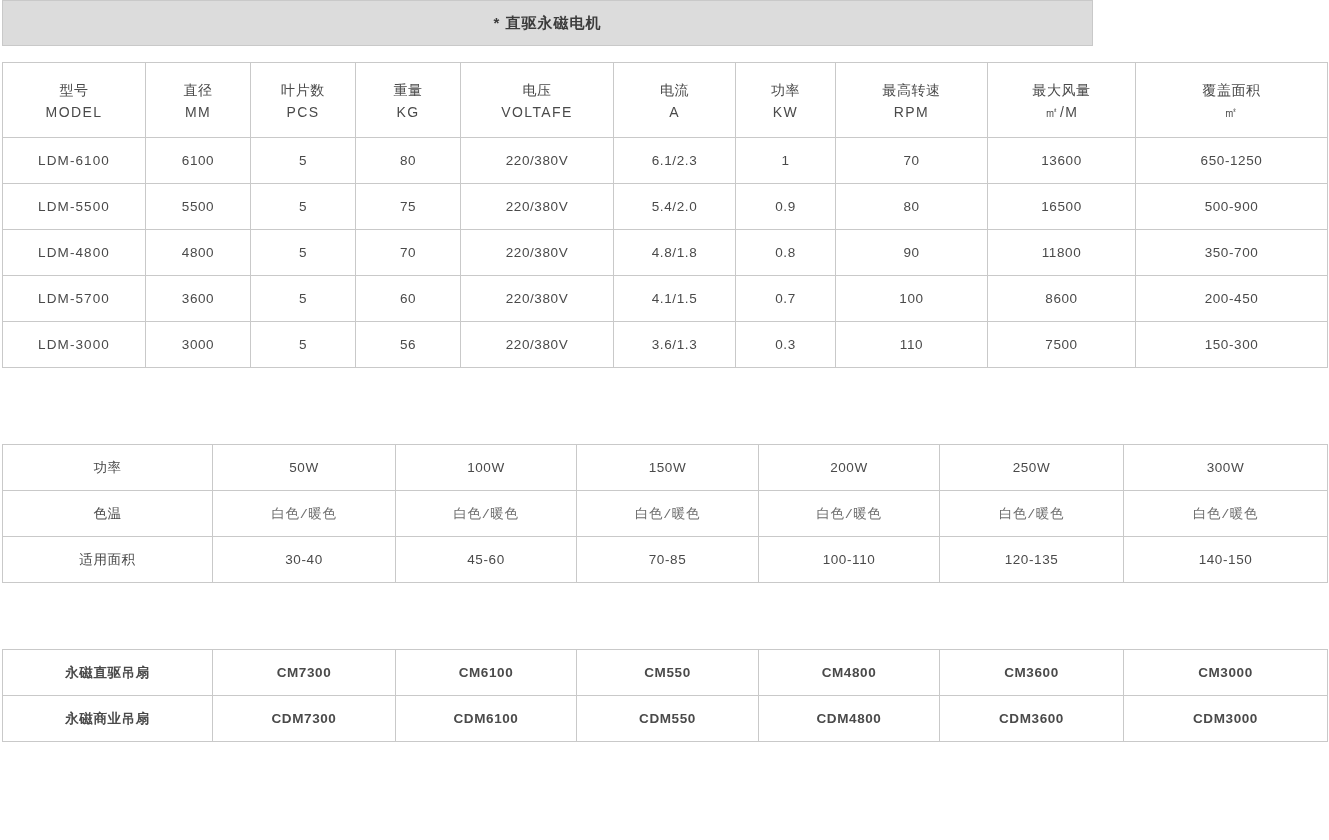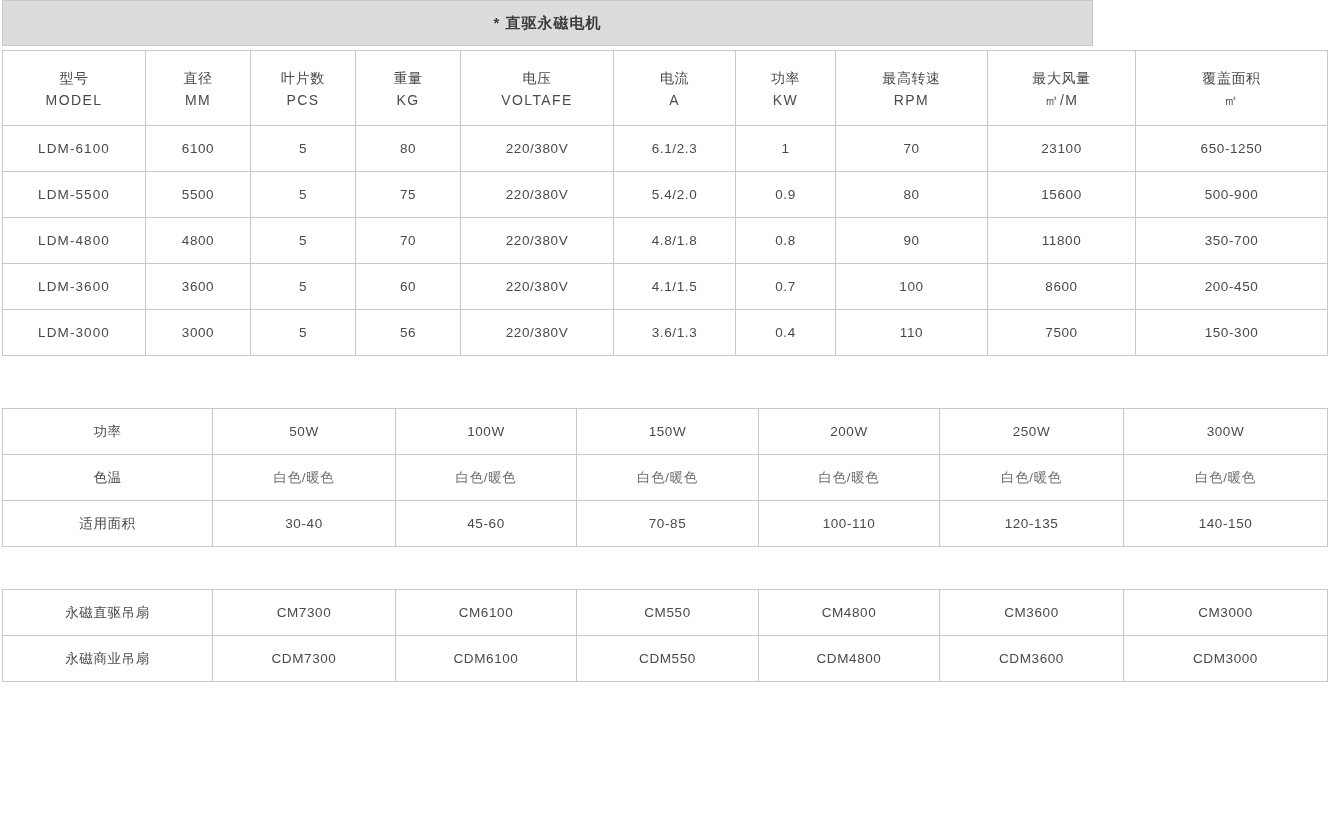--- a/index.html
+++ b/index.html
@@ -16,21 +16,21 @@
   }
   .page {
     width: 1095px;
     box-sizing: border-box;
     padding: 0 2px;
   }
   table {
     border-collapse: collapse;
     table-layout: fixed;
     width: 1325px;
-    margin: 4px auto;
+    margin: 16px auto;
   }
   .spec-table td, .spec-table th {
     border: 1px solid #c9c9c9;
     text-align: center;
     vertical-align: middle;
     font-weight: normal;
     color: #4a4a4a;
     letter-spacing: 0.6px;
   }
   .title-bar {
@@ -69,25 +69,26 @@
     letter-spacing: 1.1px;
   }
   .gap-lg { height: 44px; }
   .gap-sm { height: 34px; }
   
   .t2 td {
     height: 43px;
     font-size: 13.5px;
   }
   .t2 .label-col { width: 210px; }
-  .t2 .ct { color: #6e6e6e; }
+  .t2 .ct { color: #6e6e6e; font-family: Liberation Mono, monospace; }
   
   .t3 td {
     height: 43px;
     font-size: 13.5px;
+    font-weight: bold;
   }
   .t3 .label-col { width: 210px; }
 </style>
 </head>
 <body>
 
 <div class="page">
 
   <div class="title-bar">* 直驱永磁电机</div>
   <table class="spec-table t1">
@@ -149,67 +150,67 @@
 
       <tr>
         <td class="model-cell">LDM-6100</td>
         <td>6100</td>
         <td>5</td>
         <td>80</td>
         <td>220/380V</td>
         <td>6.1/2.3</td>
         <td>1</td>
         <td>70</td>
-        <td>23100</td>
+        <td>13600</td>
         <td>650-1250</td>
       </tr>
       <tr>
         <td class="model-cell">LDM-5500</td>
         <td>5500</td>
         <td>5</td>
         <td>75</td>
         <td>220/380V</td>
         <td>5.4/2.0</td>
         <td>0.9</td>
         <td>80</td>
-        <td>15600</td>
+        <td>16500</td>
         <td>500-900</td>
       </tr>
       <tr>
         <td class="model-cell">LDM-4800</td>
         <td>4800</td>
         <td>5</td>
         <td>70</td>
         <td>220/380V</td>
         <td>4.8/1.8</td>
         <td>0.8</td>
         <td>90</td>
         <td>11800</td>
         <td>350-700</td>
       </tr>
       <tr>
-        <td class="model-cell">LDM-3600</td>
+        <td class="model-cell">LDM-5700</td>
         <td>3600</td>
         <td>5</td>
         <td>60</td>
         <td>220/380V</td>
         <td>4.1/1.5</td>
         <td>0.7</td>
         <td>100</td>
         <td>8600</td>
         <td>200-450</td>
       </tr>
       <tr>
         <td class="model-cell">LDM-3000</td>
         <td>3000</td>
         <td>5</td>
         <td>56</td>
         <td>220/380V</td>
         <td>3.6/1.3</td>
-        <td>0.4</td>
+        <td>0.3</td>
         <td>110</td>
         <td>7500</td>
         <td>150-300</td>
       </tr>
     </tbody>
   </table>
 
   <div class="gap-lg"></div>
 
   <table class="spec-table t2">

